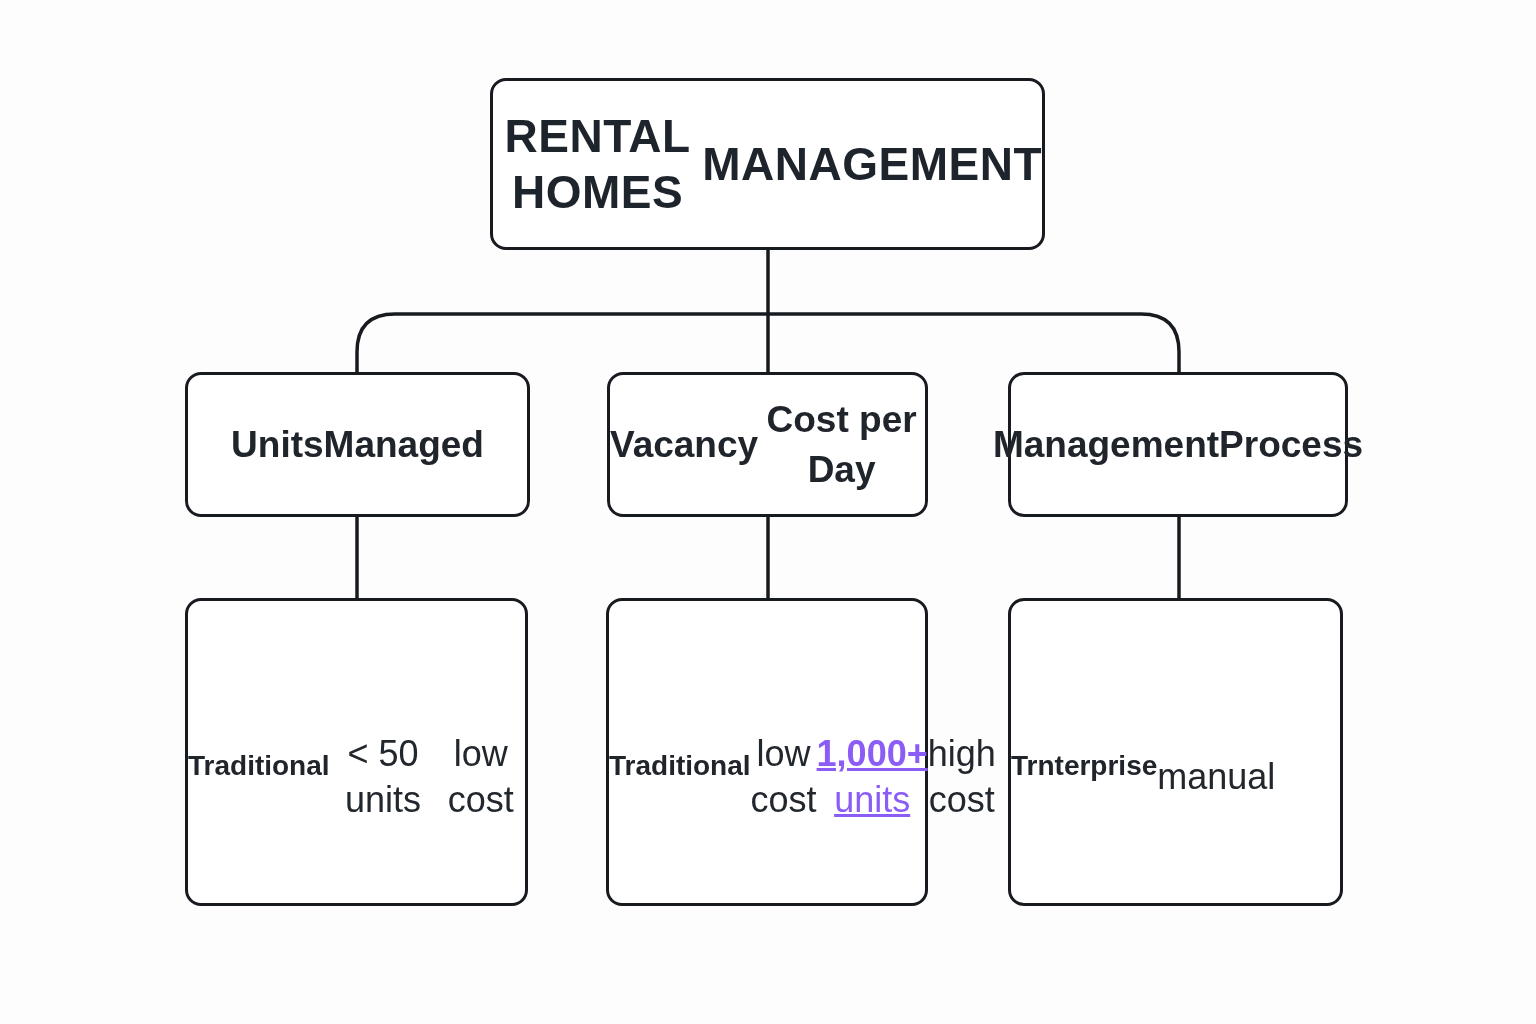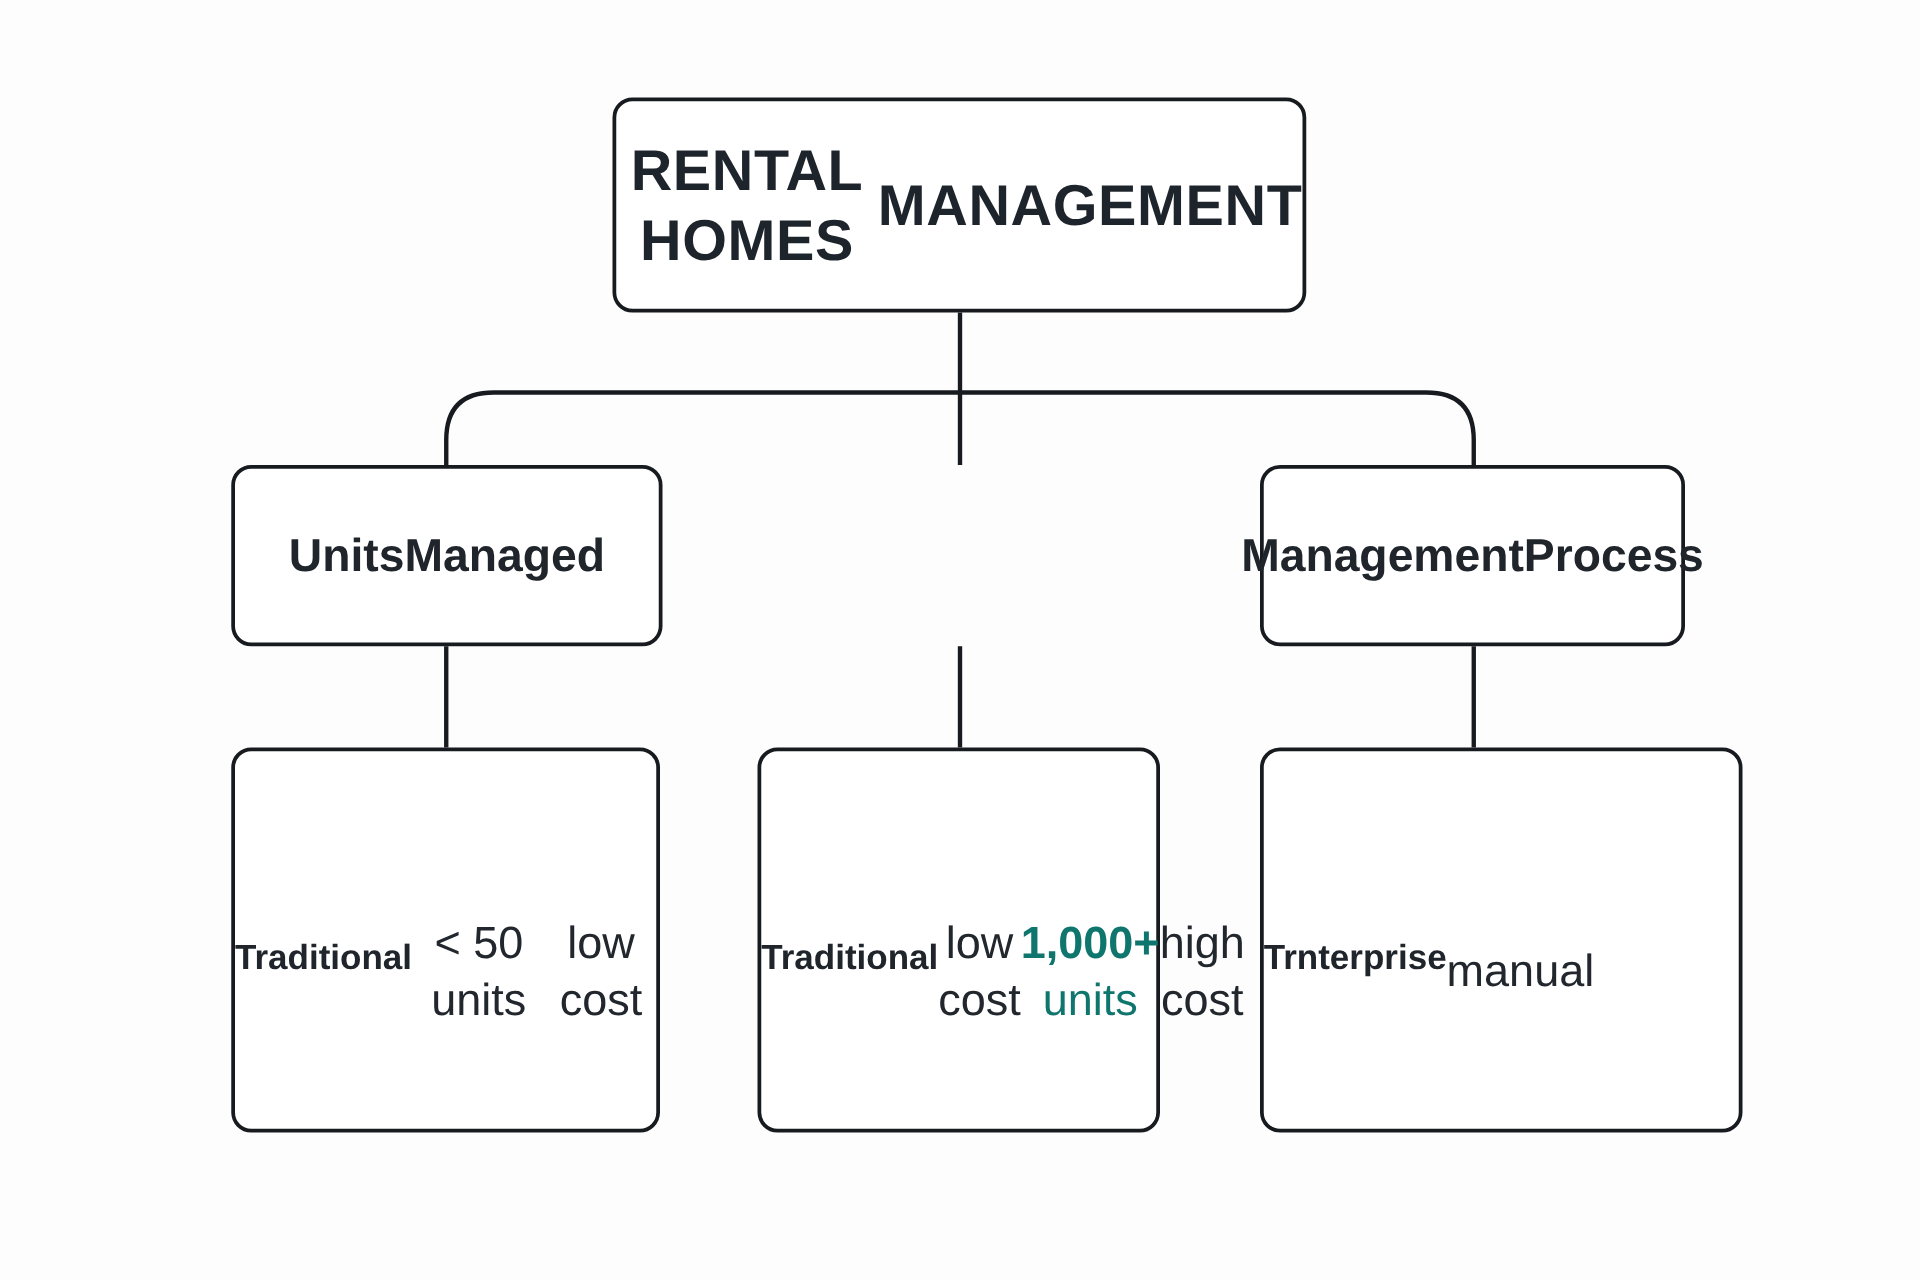--- a/index.html
+++ b/index.html
@@ -61,37 +61,38 @@
   .node-branch-2 { left: 607px; width: 321px; }
   .node-branch-3 { left: 1008px; width: 340px; }
   .node-detail {
     top: 598px;
     height: 308px;
     justify-content: flex-start;
     padding-top: 28px;
   }
   .node-detail-1 { left: 185px; width: 343px; }
   .node-detail-2 { left: 606px; width: 322px; }
-  .node-detail-3 { left: 1008px; width: 386px; }
+  .node-detail-3 { left: 1008px; width: 335px; }
   .detail-heading {
     font-size: 28px;
     font-weight: 600;
     line-height: 46px;
     color: #20252c;
   }
   .detail-row {
     font-size: 36px;
     font-weight: 400;
     line-height: 46px;
     margin-top: 22px;
     color: #22272e;
     text-align: center;
   }
   .detail-row.highlight {
-    color: #0f766e;
+    color: #8b5cf6;
+    text-decoration: underline;
   }
   .detail-row.highlight .hl-strong {
     font-weight: 700;
   }
 </style>
 </head>
 <body>
 
 <div class="canvas">
 
@@ -106,20 +107,24 @@
   <div class="node node-root">
     <div class="title-line">RENTAL HOMES</div>
     <div class="title-line">MANAGEMENT</div>
   </div>
 
   <div class="node node-branch node-branch-1">
     <div class="branch-line">Units</div>
     <div class="branch-line">Managed</div>
   </div>
 
+  <div class="node node-branch node-branch-2">
+    <div class="branch-line">Vacancy</div>
+    <div class="branch-line">Cost per Day</div>
+  </div>
 
   <div class="node node-branch node-branch-3">
     <div class="branch-line">Management</div>
     <div class="branch-line">Process</div>
   </div>
 
   <div class="node node-detail node-detail-1">
     <div class="detail-heading">Traditional</div>
     <div class="detail-row">&lt; 50 units</div>
     <div class="detail-row">low cost</div>

